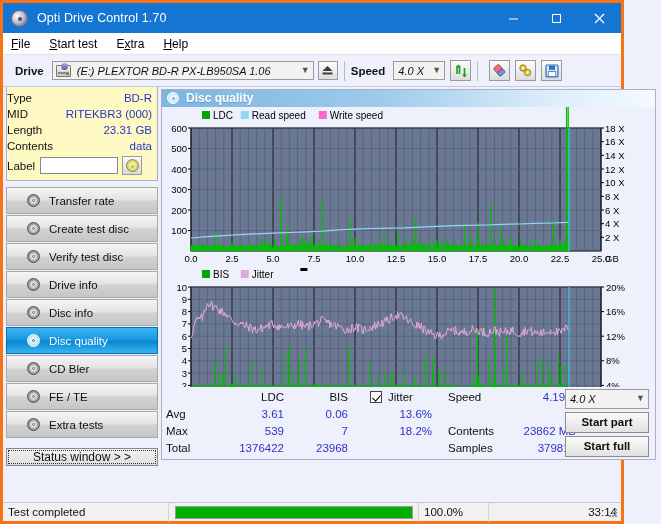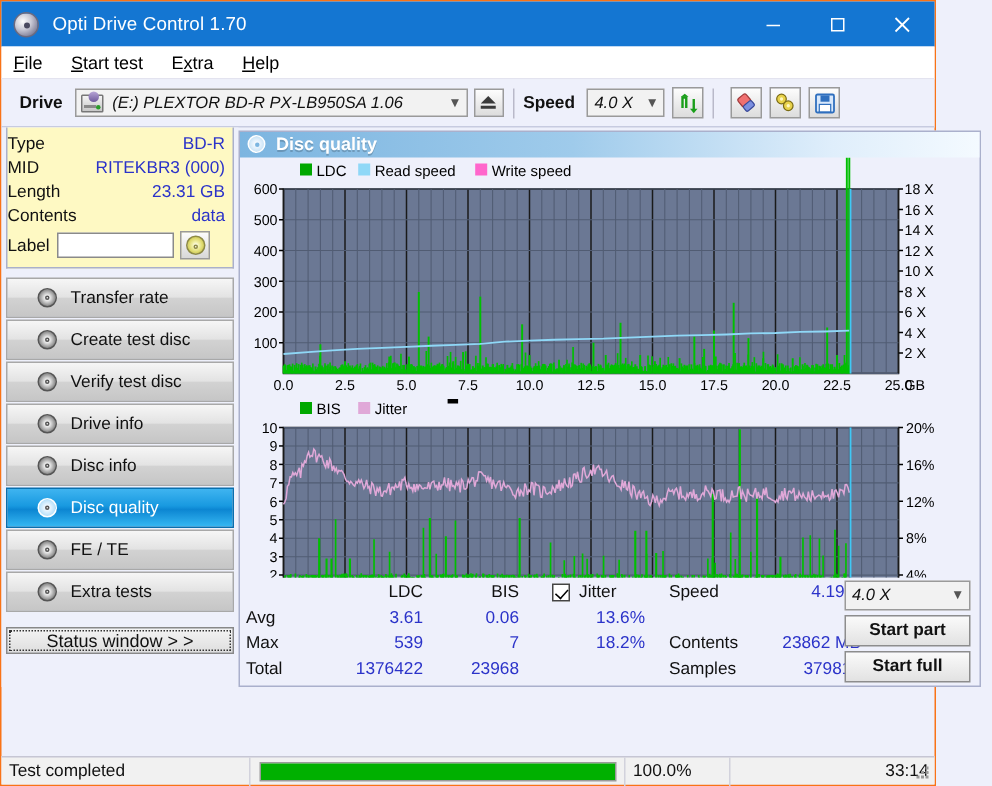--- a/index.html
+++ b/index.html
@@ -5,21 +5,21 @@
   html,body{margin:0;padding:0;}
   body{
     width:661px;height:524px;overflow:hidden;
     font-family:"Liberation Sans", sans-serif;
     font-size:11px;
     background:#eef0fb;
     -webkit-font-smoothing:antialiased;
   }
   .app{
     position:relative;width:624px;height:524px;
-    border:1px solid #f97316;
+    border:3px solid #f97316;
     box-sizing:border-box;
     background:#eef0fb;
   }
   
   .titlebar{
     height:30px;background:#1476d2;display:flex;align-items:center;
     padding-left:8px;box-sizing:border-box;
   }
   .title-icon{
     width:17px;height:17px;border-radius:50%;
@@ -322,20 +322,27 @@
               <span class="hole"></span>
             </span>
           <span>Disc info</span>
         </div>
         <div class="nav-btn active">
           <span class="nav-ico">
               <span class="disc"></span>
               <span class="hole"></span>
             </span>
           <span>Disc quality</span>
+        </div>
+        <div class="nav-btn">
+          <span class="nav-ico">
+              <span class="disc"></span>
+              <span class="hole"></span>
+            </span>
+          <span>CD Bler</span>
         </div>
         <div class="nav-btn">
           <span class="nav-ico">
               <span class="disc"></span>
               <span class="hole"></span>
             </span>
           <span>FE / TE</span>
         </div>
         <div class="nav-btn">
           <span class="nav-ico">

